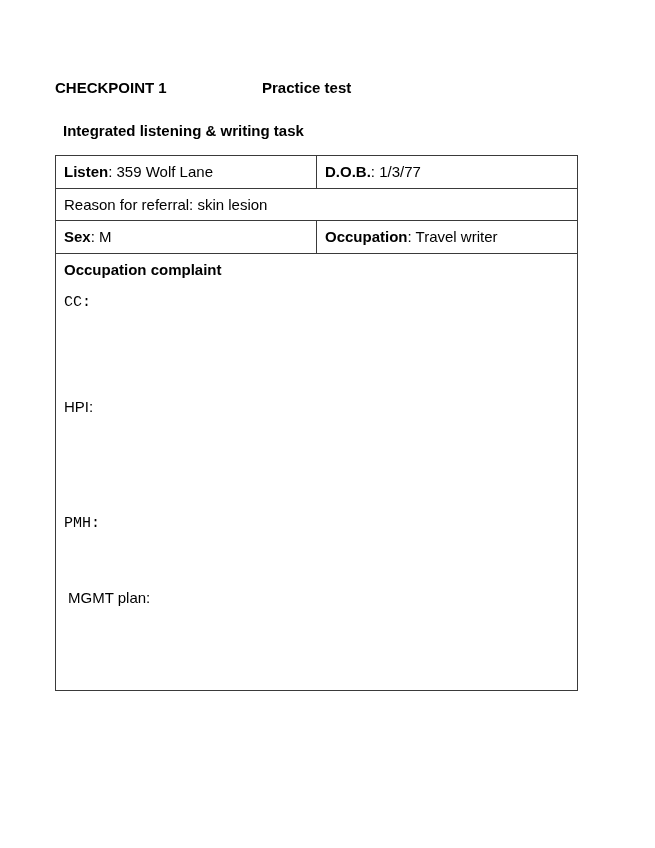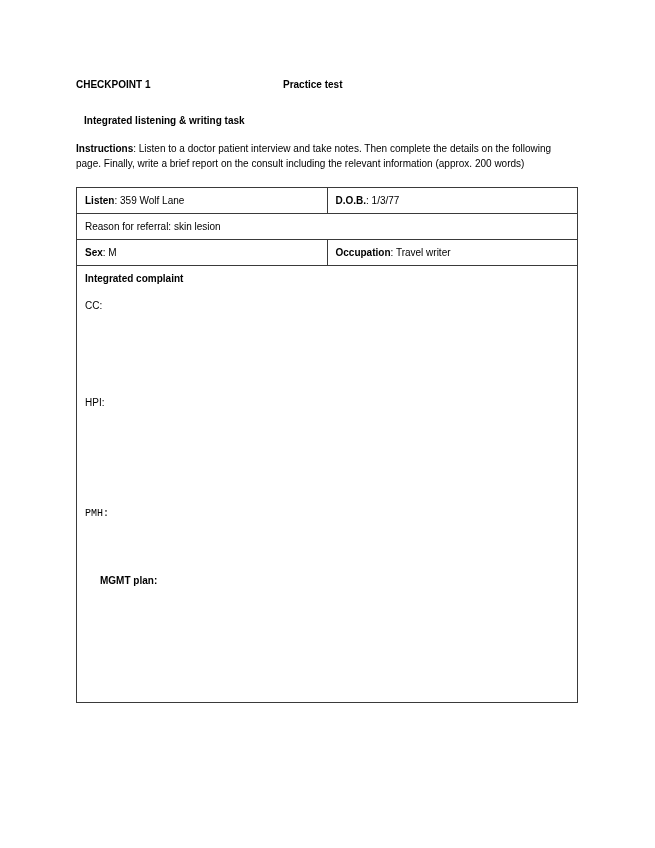--- a/index.html
+++ b/index.html
@@ -5,24 +5,24 @@
   html, body {
     margin: 0;
     padding: 0;
     background: #ffffff;
   }
   .page {
     position: relative;
     width: 655px;
     height: 848px;
     box-sizing: border-box;
-    padding: 78px 77px 0 76px;
+    padding: 78px 77px 0 55px;
     background: #ffffff;
     font-family: "Liberation Sans", sans-serif;
-    font-size: 10px;
+    font-size: 15px;
     color: #000000;
     line-height: 1.3;
   }
   .bold { font-weight: bold; }
   .title-row {
     margin: 0 0 23px 0;
   }
   .checkpoint-span {
     display: inline-block;
     width: 207px;
@@ -41,54 +41,53 @@
   }
   table.form-table td {
     border: 1px solid #3a3a3a;
     padding: 6px 8px;
     vertical-align: top;
     line-height: 1.3;
   }
   td.half { width: 50%; }
   td.big-cell { height: 424px; }
   .pc-heading { margin: 0 0 14px 0; }
-  .cc-line   { margin: 0 0 84px 0; }
+  .cc-line   { margin: 0 0 84px 0; font-family: Liberation Mono, monospace; }
   .hpi-line  { margin: 0 0 98px 0; }
   .pmh-line  { margin: 0 0 54px 0; font-family: Liberation Mono, monospace; }
-  .mgmt-line { margin: 15px; font-weight: bold; }
+  .mgmt-line { margin: 4px; }
 </style>
 </head>
 <body>
 
 <div class="page">
 
   <div class="title-row">
     <span class="bold checkpoint-span">CHECKPOINT 1</span><span class="bold">Practice test</span>
   </div>
 
   <div class="task-title bold">Integrated listening &amp; writing task</div>
 
-  <p class="instructions"><span class="bold">Instructions</span><span>: Listen to a doctor patient interview and take notes. Then complete the details on the following page. Finally, write a brief report on the consult including the relevant information (approx. 200 words)</span></p>
 
   <table class="form-table">
     <tbody>
       <tr>
         <td class="half"><span class="bold">Listen</span><span>: 359 Wolf Lane</span></td>
         <td class="half"><span class="bold">D.O.B.</span><span>: 1/3/77</span></td>
       </tr>
       <tr>
         <td colspan="2"><span>Reason for referral: skin lesion</span></td>
       </tr>
       <tr>
         <td class="half"><span class="bold">Sex</span><span>: M</span></td>
         <td class="half"><span class="bold">Occupation</span><span>: Travel writer</span></td>
       </tr>
       <tr>
         <td colspan="2" class="big-cell">
-          <div class="bold pc-heading">Integrated complaint</div>
+          <div class="bold pc-heading">Occupation complaint</div>
           <div class="cc-line">CC:</div>
           <div class="hpi-line">HPI:</div>
           <div class="pmh-line">PMH:</div>
           <div class="mgmt-line">MGMT plan:</div>
         </td>
       </tr>
     </tbody>
   </table>
 
 </div>

